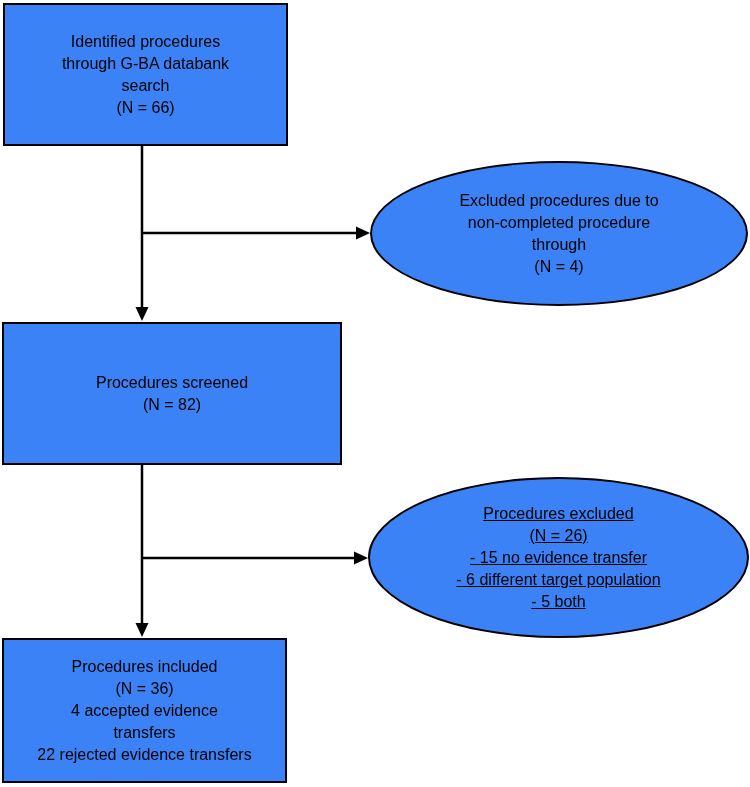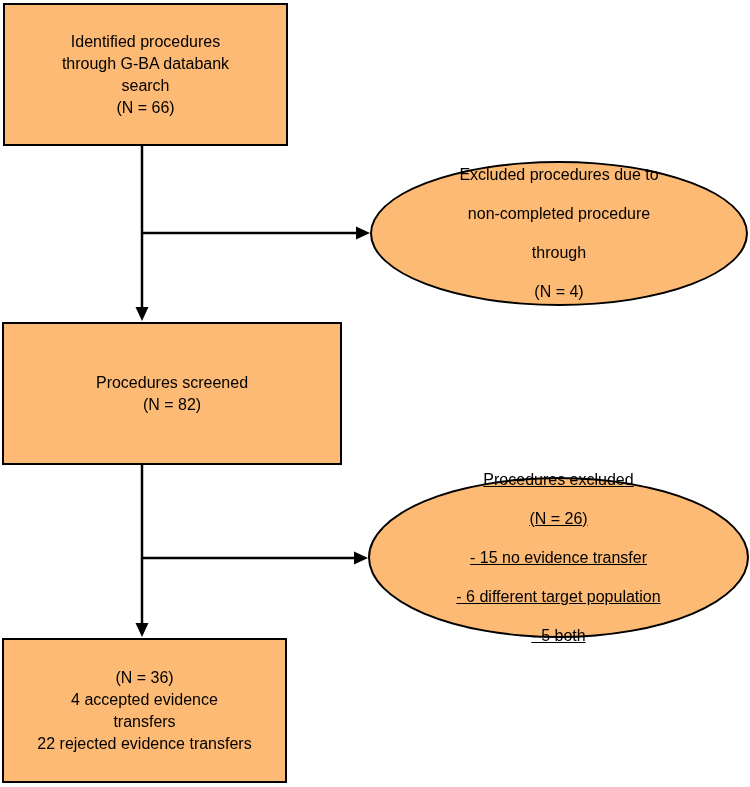--- a/index.html
+++ b/index.html
@@ -27,36 +27,35 @@
     stroke: #000000;
     stroke-width: 2.5;
   }
   .connectors polygon {
     fill: #000000;
     stroke: none;
   }
   .node {
     position: absolute;
     box-sizing: border-box;
-    background: #fdba74;
+    background: #3b82f6;
     display: flex;
     flex-direction: column;
     justify-content: center;
     align-items: flex-start;
     text-align: center;
     font-size: 16px;
     line-height: 22px;
   }
   .node.rect {
     border: 2px solid #000000;
   }
   .node.ellipse {
     border: 2.5px solid #000000;
     border-radius: 50%;
-    gap: 17px;
   }
   .node .line {
     width: 100%;
   }
   
   #box-identified { left: 3px;   top: 3px;   width: 285px; height: 143px; }
   #ellipse-status { left: 370px; top: 161px; width: 378px; height: 145px; padding: 0 30px; }
   #box-screened   { left: 2px;   top: 322px; width: 340px; height: 143px; }
   #ellipse-reasons{ left: 368px; top: 477px; width: 381px; height: 161px; padding: 0 26px; text-decoration: underline; }
   #box-included   { left: 2px;   top: 638px; width: 285px; height: 145px; }
@@ -110,19 +109,20 @@
 
   <div class="node ellipse" id="ellipse-reasons">
     <div class="line">Procedures excluded</div>
     <div class="line">(N = 26)</div>
     <div class="line">- 15 no evidence transfer</div>
     <div class="line">- 6 different target population</div>
     <div class="line">- 5 both</div>
   </div>
 
   <div class="node rect" id="box-included">
+    <div class="line">Procedures included</div>
     <div class="line">(N = 36)</div>
     <div class="line">4 accepted evidence</div>
     <div class="line">transfers</div>
     <div class="line">22 rejected evidence transfers</div>
   </div>
 
 </div>
 
 </body></html>

